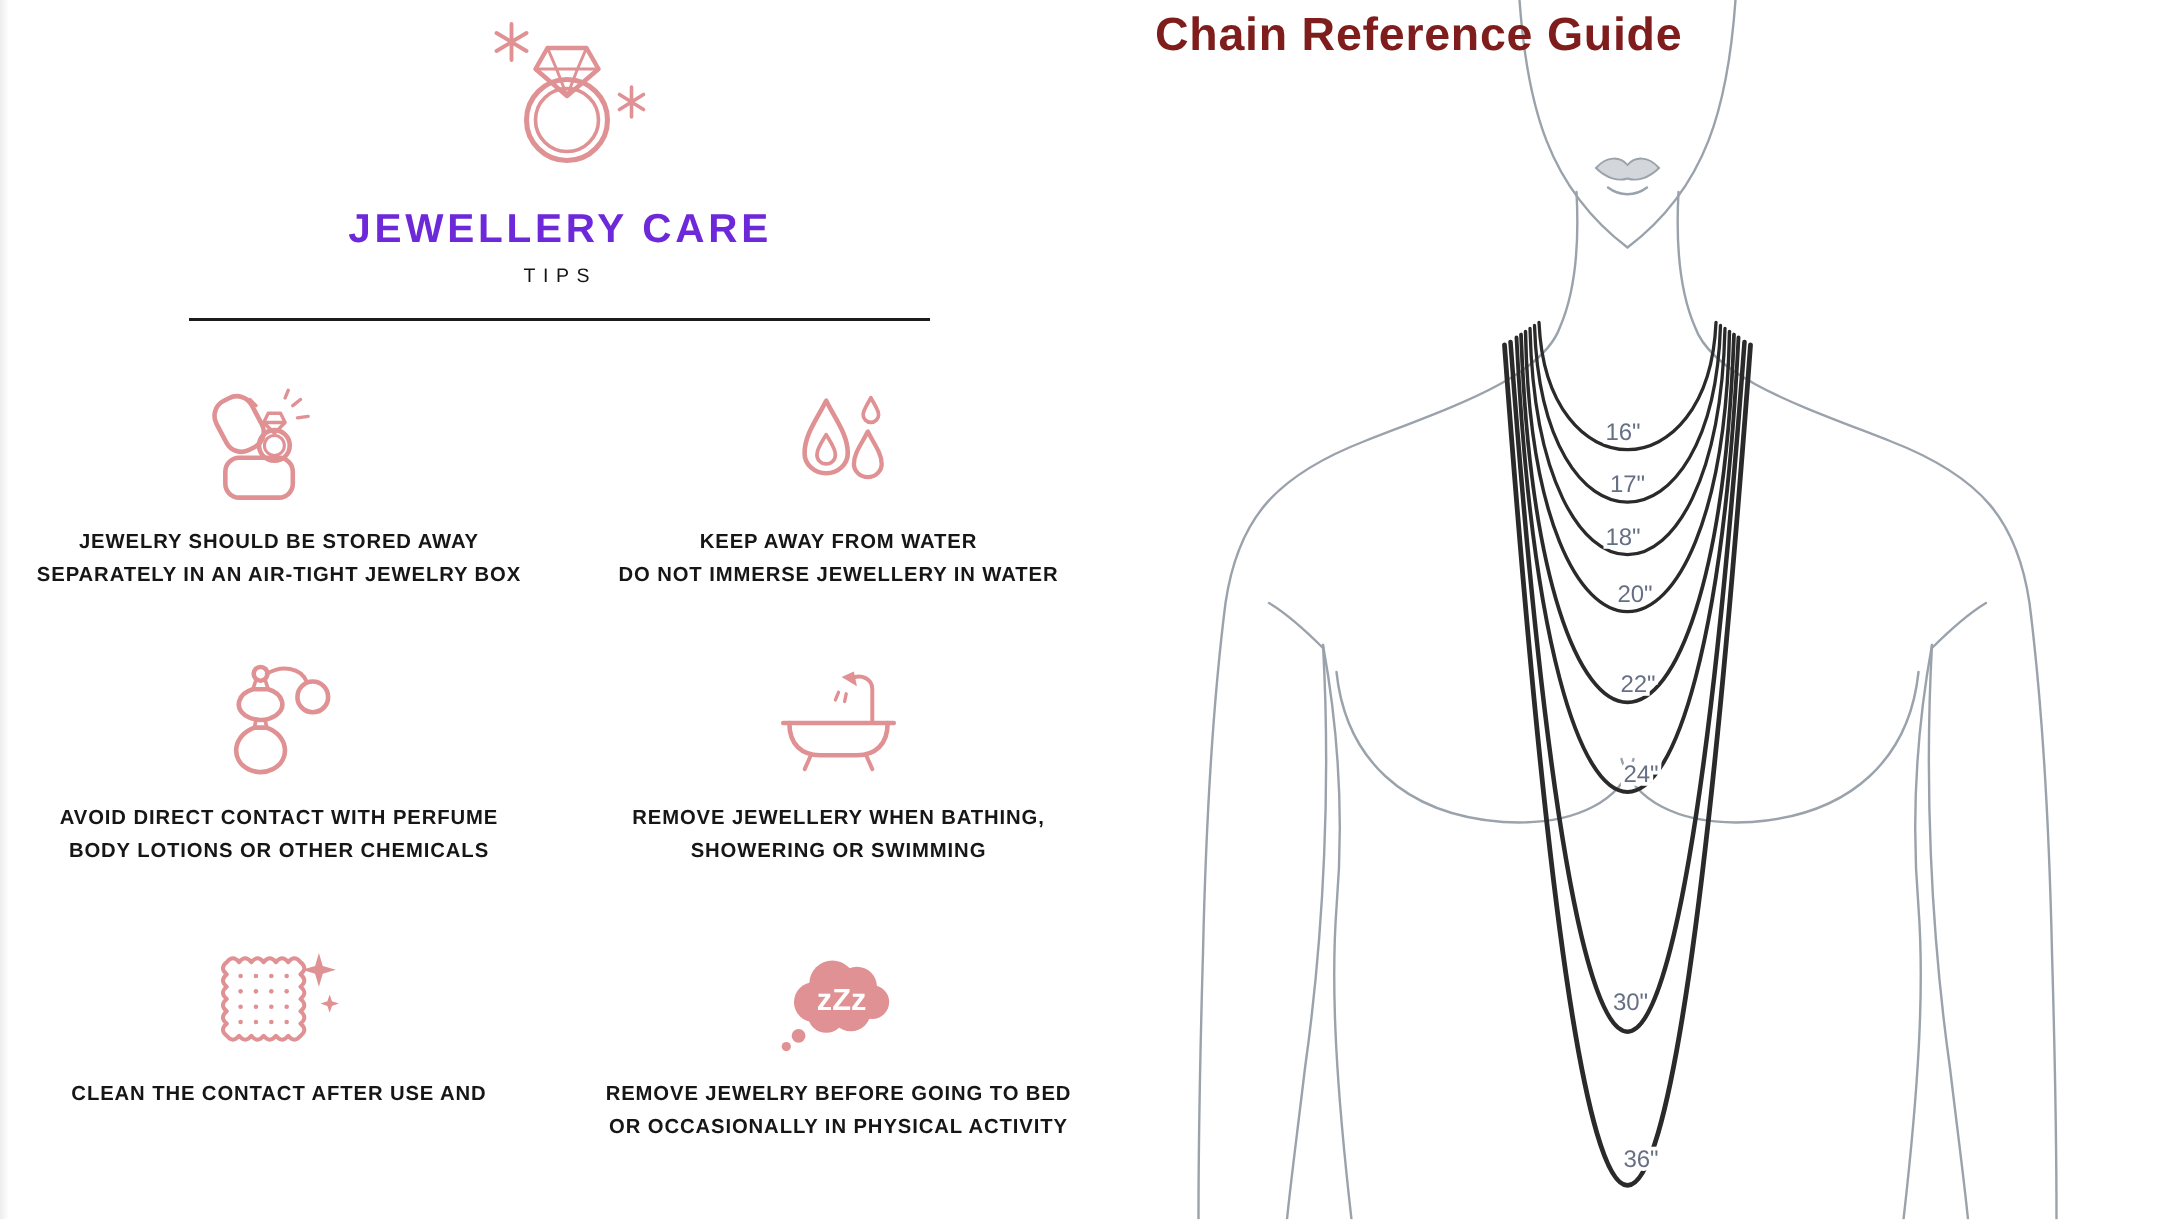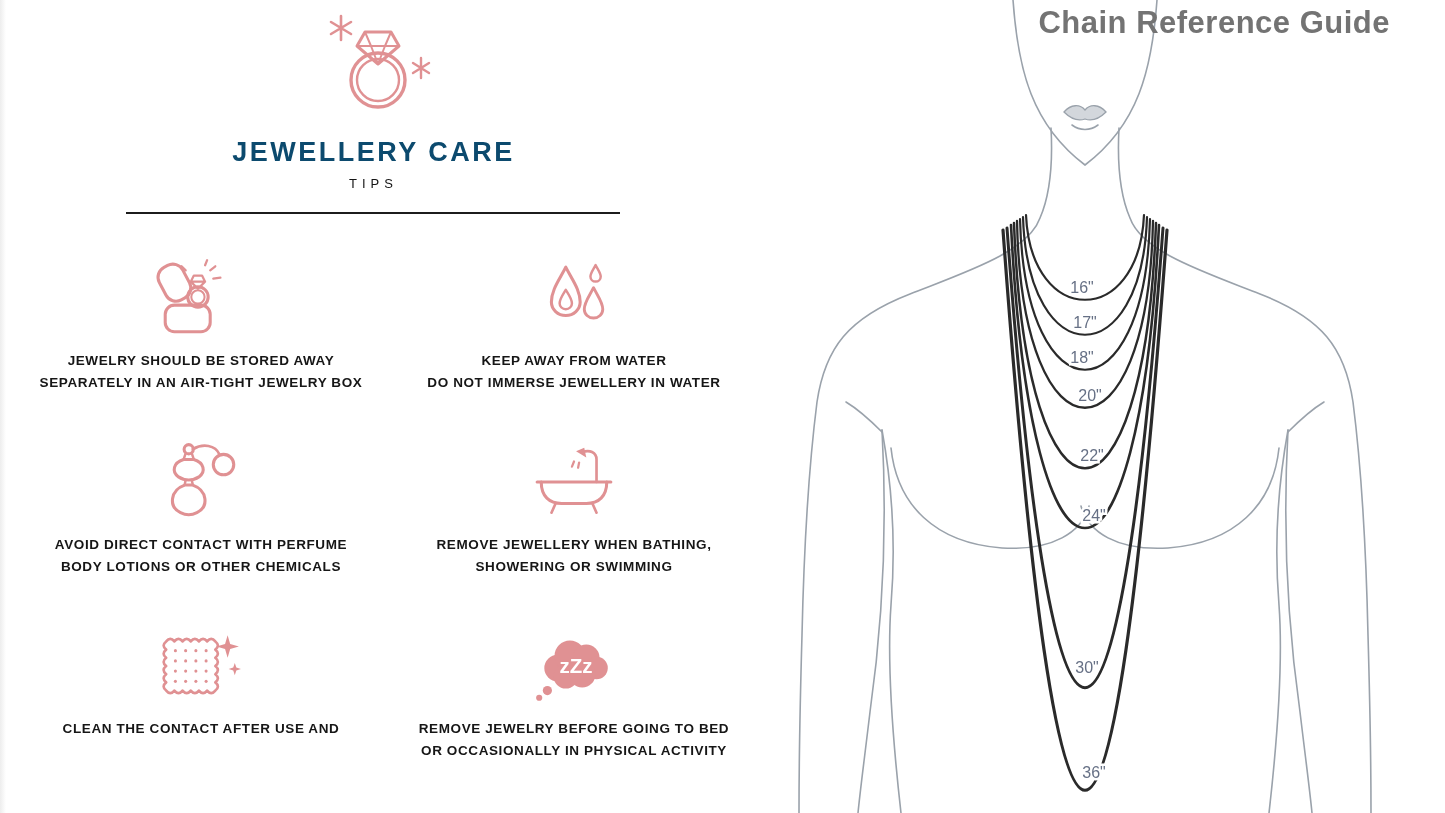--- a/index.html
+++ b/index.html
@@ -8,38 +8,38 @@
     position:relative; width:1445px; height:813px; background:#ffffff;
     font-family:"Liberation Sans", sans-serif; overflow:hidden;
   }
   .edge-strip { position:absolute; left:0; top:0; width:6px; height:100%;
     background:linear-gradient(to right,#ededed,#ffffff); }
 
   
   .left-panel { position:absolute; left:6px; top:0; width:740px; height:813px; }
   .lp-ring-icon { position:absolute; left:307px; top:6px; width:130px; height:112px; }
   .lp-title { position:absolute; left:120px; top:138px; width:495px; text-align:center;
-    font-size:27px; font-weight:800; letter-spacing:2.5px; color:#0c4a6e; line-height:1.05; }
+    font-size:27px; font-weight:800; letter-spacing:2.5px; color:#6d28d9; line-height:1.05; }
   .lp-subtitle { position:absolute; left:120px; top:176px; width:495px; text-align:center;
     font-size:13px; font-weight:400; letter-spacing:5px; color:#141414; }
   .lp-divider { position:absolute; left:120px; top:212px; width:494px; border:none;
     border-top:2px solid #1c1c1c; }
-  .tips-grid { position:absolute; left:20px; top:246px; display:grid;
+  .tips-grid { position:absolute; left:5px; top:246px; display:grid;
     grid-template-columns:350px 350px; grid-auto-rows:184px; column-gap:23px; }
   .tip { display:flex; flex-direction:column; align-items:center; padding-top:4px; }
   .tip-icon { height:96px; display:flex; align-items:center; justify-content:center; }
   .tip-text { margin-top:4px; text-align:center; font-size:13.5px; font-weight:700;
     letter-spacing:0.6px; color:#161616; line-height:1.6; }
   .pink-stroke { stroke:#e09193; fill:none; stroke-linecap:round; stroke-linejoin:round; }
   .pink-fill { fill:#e09193; stroke:none; }
 
   
   .right-panel { position:absolute; left:770px; top:0; width:675px; height:813px; }
-  .rp-title { position:absolute; left:0; top:5px; width:620px; text-align:right;
-    font-size:31px; font-weight:600; letter-spacing:0.5px; color:#737373; }
+  .rp-title { position:absolute; left:0; top:5px; width:620px; text-align:left;
+    font-size:31px; font-weight:600; letter-spacing:0.5px; color:#7f1d1d; }
   .rp-figure { position:absolute; left:0; top:0; width:675px; height:813px; }
   .figure-line { stroke:#9aa2ab; stroke-width:1.6; fill:none; stroke-linecap:round; }
   .chain { stroke:#2a2a2a; fill:none; stroke-linecap:round; }
   .chain-label { font-family:"Liberation Sans", sans-serif; font-size:16px; fill:#667085;
     text-anchor:middle; stroke:#ffffff; stroke-width:5px; paint-order:stroke; }
 </style>
 </head>
 <body>
 
 <div class="canvas">

